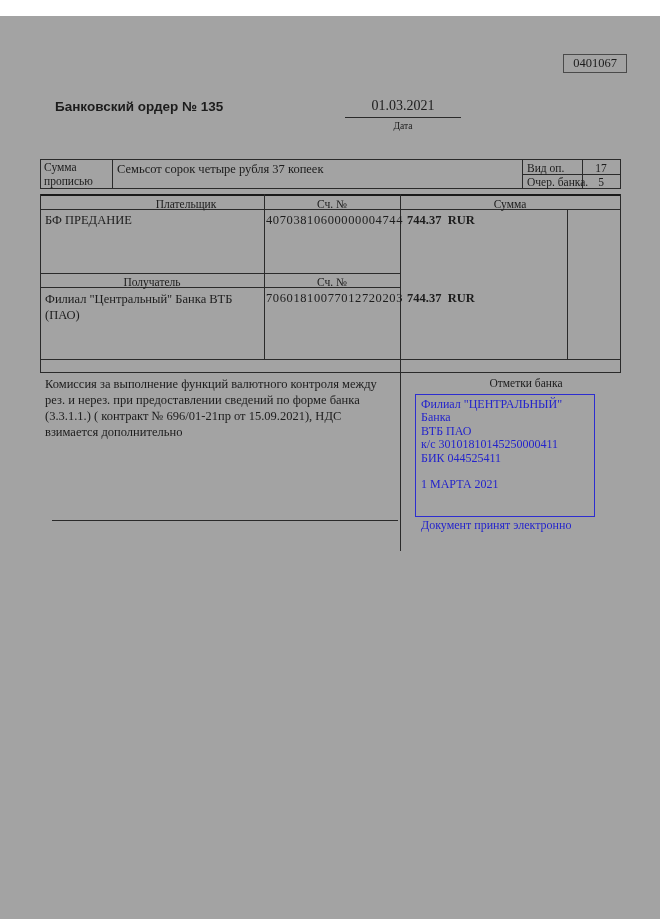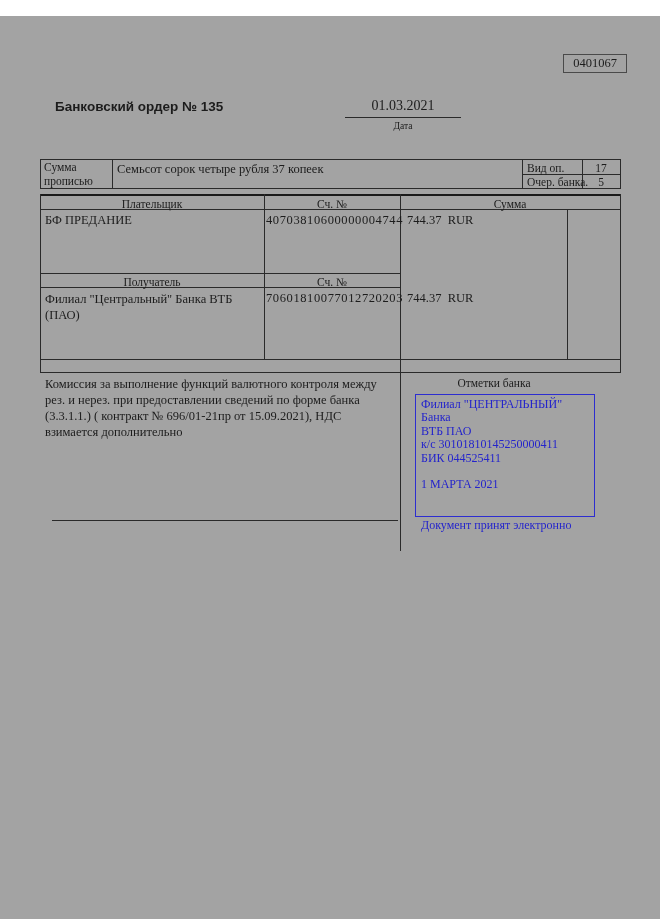--- a/index.html
+++ b/index.html
@@ -23,21 +23,21 @@
   #sum-label{position:absolute;left:44px;top:145px;width:66px;
              font-size:11.5px;line-height:13.5px;white-space:pre-line;}
   #purpose-text{position:absolute;left:45px;top:360px;width:352px;
                 font-size:12.5px;line-height:16px;white-space:normal;}
   #payee-name{position:absolute;left:45px;top:275px;width:218px;
               font-size:12.5px;line-height:16px;white-space:normal;}
   #stamp{position:absolute;left:415px;top:378px;width:168px;height:115px;
          border:1px solid #2d2dd0;color:#2424cc;font-size:12px;line-height:13.4px;
          padding:3px 5px;white-space:pre-line;}
   .acct{letter-spacing:0.6px;}
-  .amt{white-space:pre;}
+  .amt{white-space:pre;font-weight:bold;}
 </style>
 </head>
 <body>
 
 <div id="page">
 
   <div id="code-box">0401067</div>
 
   <div id="doc-title">Банковский ордер № 135</div>
   <div id="date-value">01.03.2021</div>
@@ -66,38 +66,38 @@
   <div class="vl" style="left:567px;top:193px;height:150px;"></div>
 
   <div id="sum-label">Сумма
 прописью</div>
   <div class="t" style="left:117px;top:146px;">Семьсот сорок четыре рубля 37 копеек</div>
   <div class="t sm" style="left:527px;top:145px;">Вид оп.</div>
   <div class="t sm center" style="left:582px;top:145px;width:38px;">17</div>
   <div class="t sm" style="left:527px;top:159px;">Очер. банка.</div>
   <div class="t sm center" style="left:582px;top:159px;width:38px;">5</div>
 
-  <div class="t sm center" style="left:40px;top:181px;width:224px;">Плательщик</div>
+  <div class="t sm center" style="left:40px;top:181px;width:224px;padding-left:34px;">Плательщик</div>
   <div class="t sm center" style="left:264px;top:181px;width:136px;">Сч. №</div>
   <div class="t sm center" style="left:400px;top:181px;width:220px;">Сумма</div>
 
   <div class="t" style="left:45px;top:197px;">БФ ПРЕДАНИЕ</div>
   <div class="t acct" style="left:266px;top:197px;">40703810600000004744</div>
   <div class="t amt" style="left:407px;top:197px;">744.37  RUR</div>
 
   <div class="t sm center" style="left:40px;top:259px;width:224px;">Получатель</div>
   <div class="t sm center" style="left:264px;top:259px;width:136px;">Сч. №</div>
 
   <div id="payee-name">Филиал "Центральный" Банка ВТБ (ПАО)</div>
   <div class="t acct" style="left:266px;top:275px;">70601810077012720203</div>
   <div class="t amt" style="left:407px;top:275px;">744.37  RUR</div>
 
   <div id="purpose-text">Комиссия за выполнение функций валютного контроля между рез. и нерез. при предоставлении сведений по форме банка (3.3.1.1.) ( контракт № 696/01-21пр от 15.09.2021), НДС взимается дополнительно</div>
 
-  <div class="t sm center" style="left:384px;top:360px;width:220px;">Отметки банка</div>
+  <div class="t sm center" style="left:416px;top:360px;width:220px;">Отметки банка</div>
   <div id="stamp">Филиал "ЦЕНТРАЛЬНЫЙ" Банка
 ВТБ ПАО
 к/с 30101810145250000411
 БИК 044525411
 
 1 МАРТА 2021
 
 
 Документ принят электронно</div>
 

